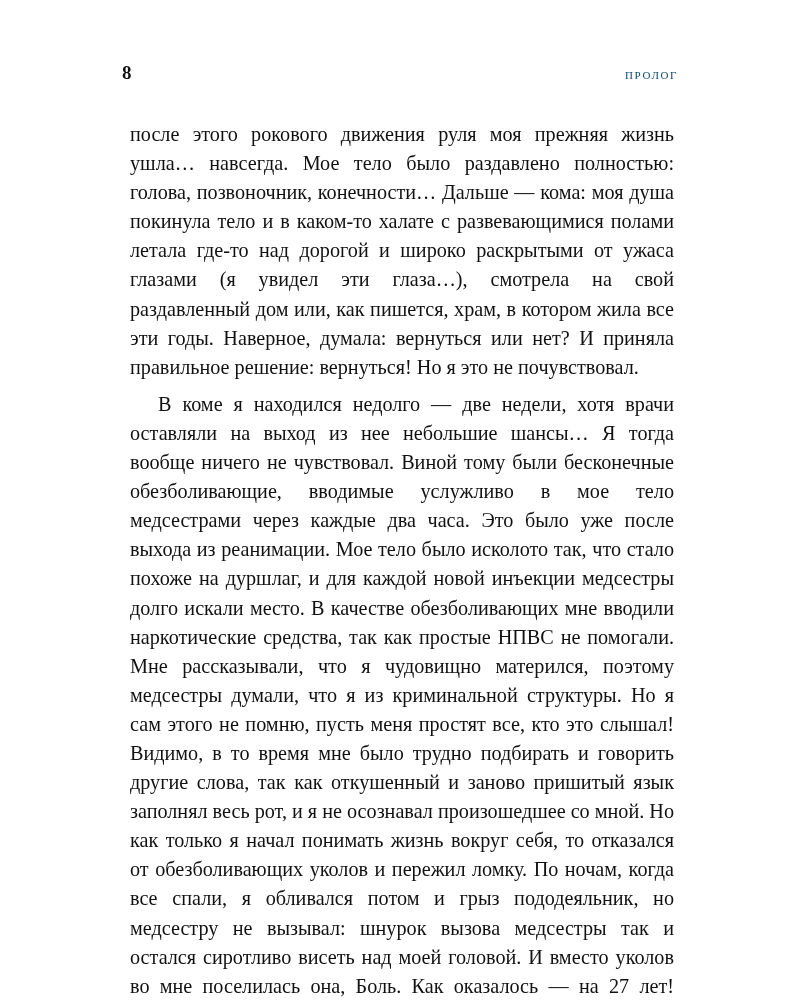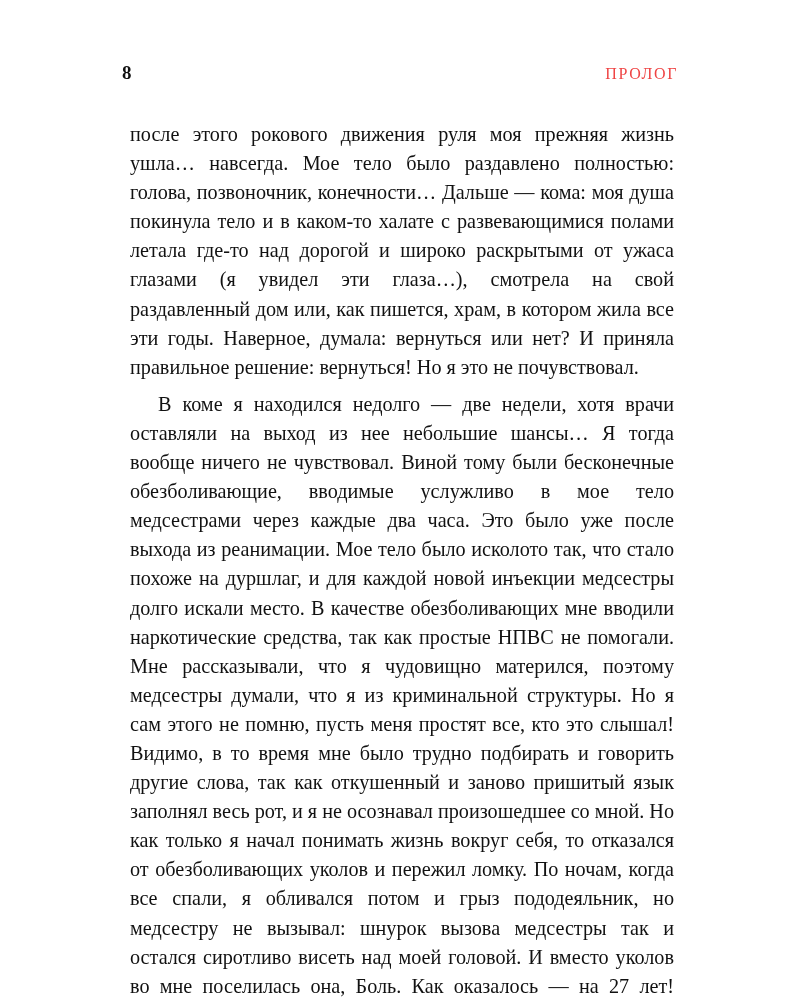--- a/index.html
+++ b/index.html
@@ -33,23 +33,23 @@
   }
   .folio {
     font-family: "Liberation Serif", serif;
     font-weight: bold;
     font-size: 19px;
     letter-spacing: 0.2px;
     color: #111111;
   }
   .head-title {
     font-family: "Liberation Serif", serif;
-    font-size: 16px;
+    font-size: 11px;
     letter-spacing: 1.6px;
-    color: #ef4444;
+    color: #0c4a6e;
     text-transform: uppercase;
   }
   .body-text {
     position: absolute;
     top: 112px;
     left: 122px;
     width: 560px;
     font-size: 20.2px;
     line-height: 29.1px;
     text-align: justify;

